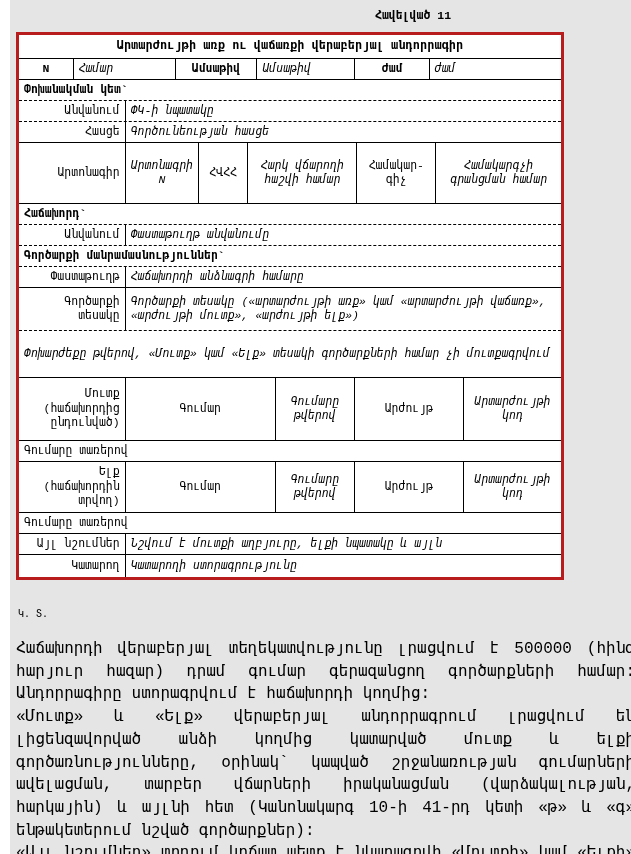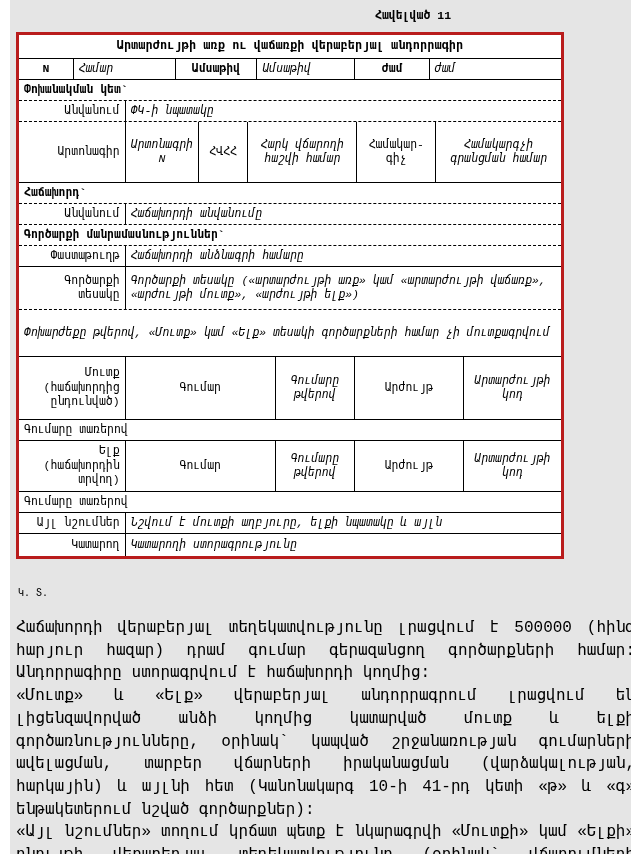--- a/index.html
+++ b/index.html
@@ -64,37 +64,41 @@
 
     <div class="row dashed">
       <div class="c wfull b">Փոխանակման կետ`</div>
     </div>
 
     <div class="row dashed">
       <div class="c lab r">Անվանում</div>
       <div class="c fill it">ՓԿ-ի նպատակը</div>
     </div>
 
+    <div class="row">
+      <div class="c lab r">Հասցե</div>
+      <div class="c fill it">Գործունեության հասցե</div>
+    </div>
 
     <div class="row h-lic">
       <div class="c lab r">Արտոնագիր</div>
       <div class="c lic2 ctr it">Արտոնագրի N</div>
       <div class="c lic3 ctr">ՀՎՀՀ</div>
       <div class="c lic4 ctr it">Հարկ վճարողի հաշվի համար</div>
       <div class="c lic5 ctr">Համակար-գիչ</div>
       <div class="c fill ctr it">Համակարգչի գրանցման համար</div>
     </div>
 
     <div class="row dashed">
       <div class="c wfull b">Հաճախորդ`</div>
     </div>
 
     <div class="row dashed">
       <div class="c lab r">Անվանում</div>
-      <div class="c fill it">Հաճախորդի անվանումը</div>
+      <div class="c fill it">Փաստաթուղթ անվանումը</div>
     </div>
 
     <div class="row dashed">
       <div class="c wfull b">Գործարքի մանրամասնություններ`</div>
     </div>
 
     <div class="row">
       <div class="c lab r">Փաստաթուղթ</div>
       <div class="c fill it">Հաճախորդի անձնագրի համարը</div>
     </div>

